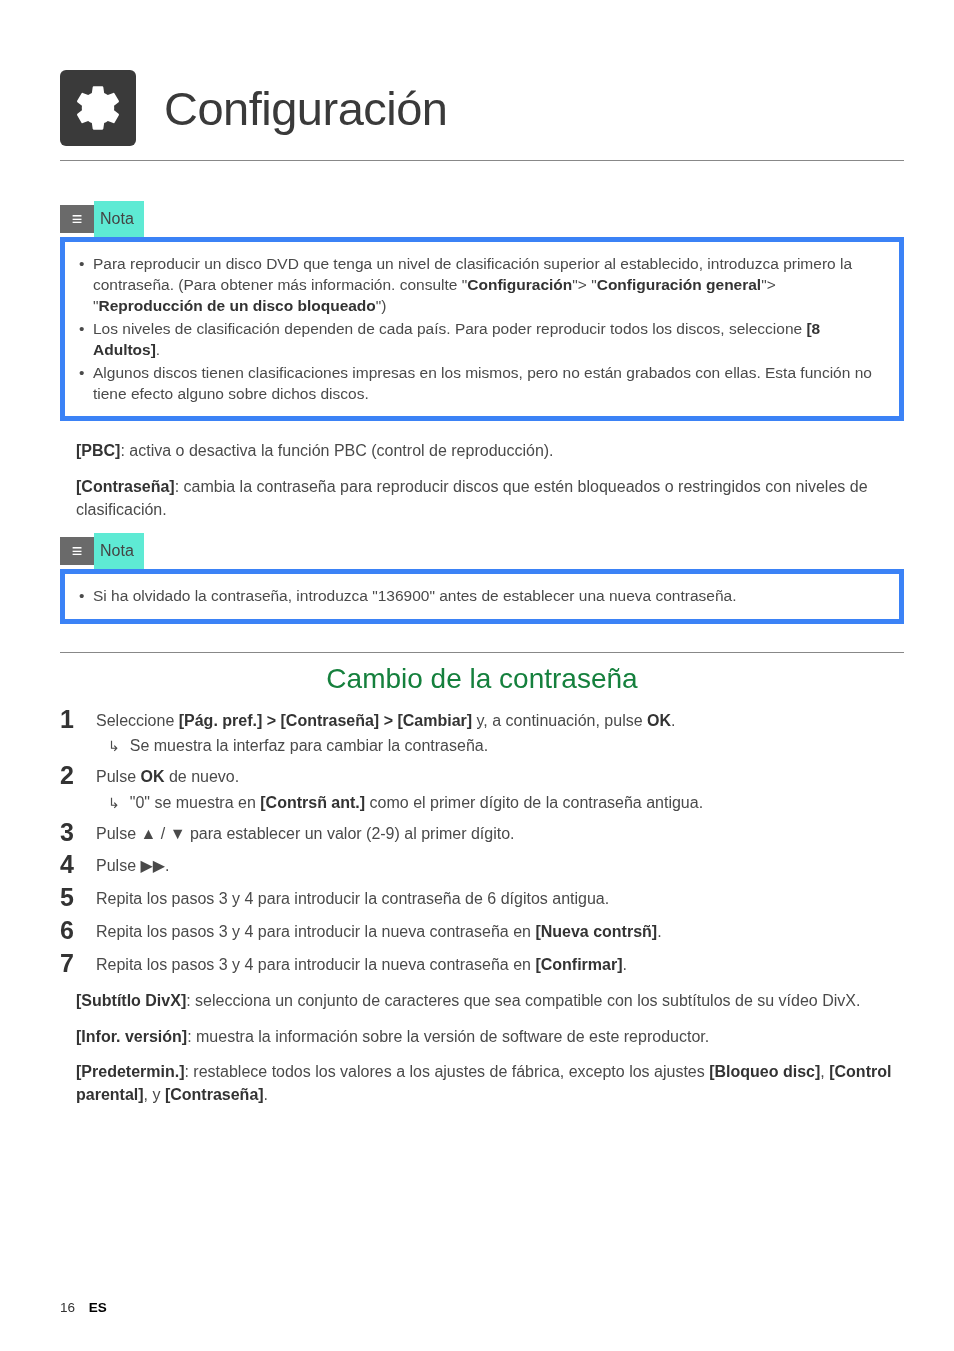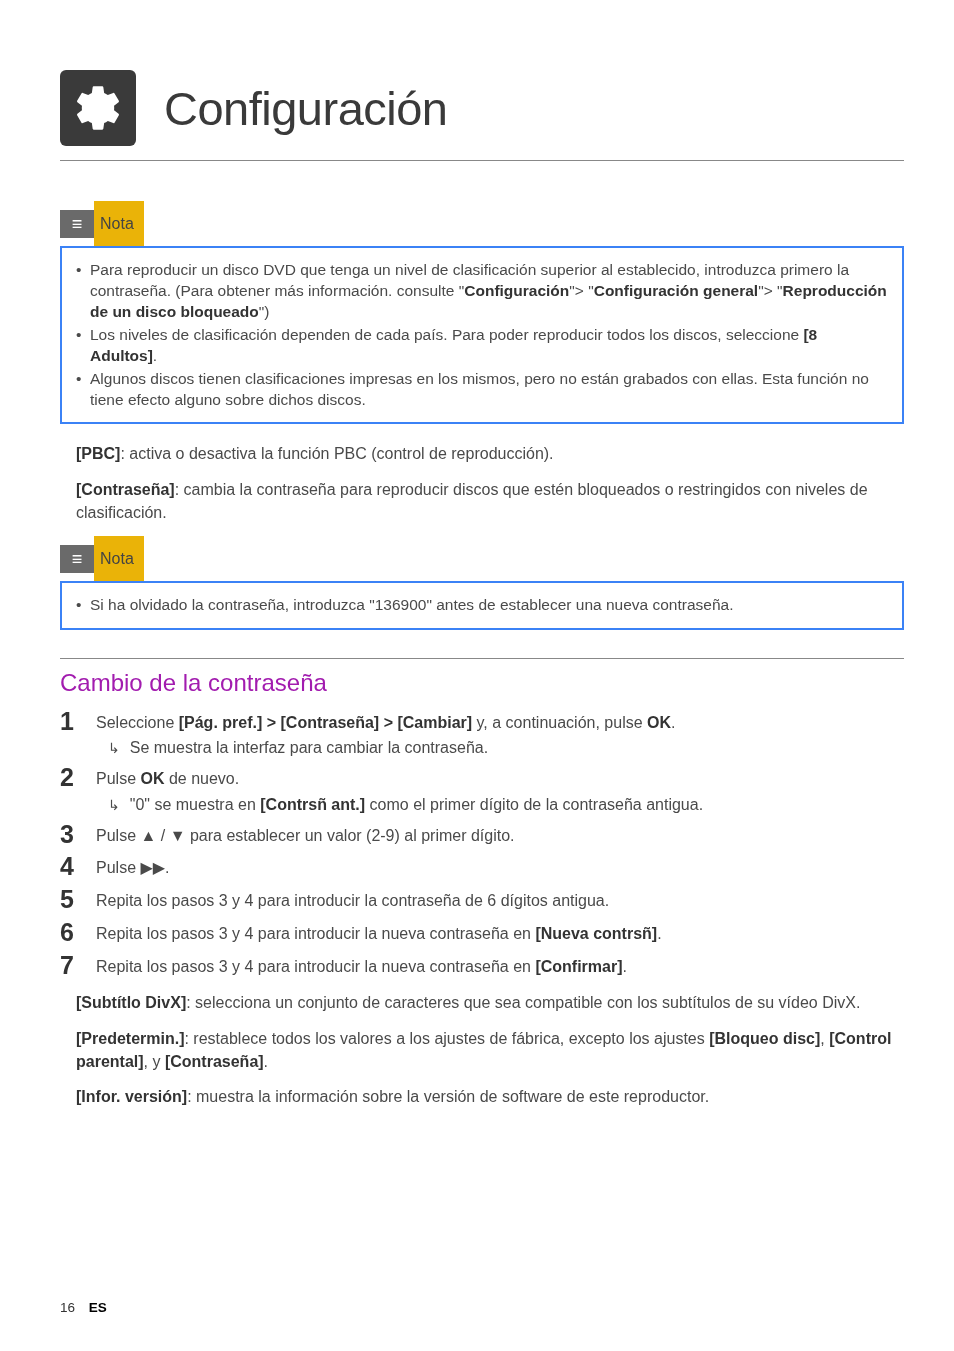--- a/index.html
+++ b/index.html
@@ -9,31 +9,31 @@
   .header-row { display: flex; align-items: center; gap: 28px; margin-bottom: 10px; }
   .gear-badge { width: 76px; height: 76px; background: #3a3a3a; border-radius: 6px; display: flex; align-items: center; justify-content: center; }
   .gear-badge svg { width: 52px; height: 52px; fill: #fff; }
   h1.title { font-size: 47px; font-weight: 400; color: #3a3a3a; letter-spacing: -0.5px; }
   .title-rule { border: none; border-top: 1.5px solid #888; margin-top: 14px; margin-bottom: 40px; }
 
   .note-block { margin-bottom: 18px; }
   .note-head { display: flex; align-items: center; gap: 0; }
   .note-icon { width: 34px; height: 28px; background: #6a6a6a; display: flex; align-items: center; justify-content: center; }
   .note-icon span { color: #fff; font-size: 18px; font-weight: bold; line-height: 1; }
-  .note-label { background: #eab308; height: 45px; padding: 0 10px 0 6px; display: flex; align-items: center; font-size: 16px; color: #444; }
-  .note-body { border: 2px solid #3b82f6; padding: 10px 14px; font-size: 15.5px; line-height: 1.35; }
+  .note-label { background: #5eead4; height: 36px; padding: 0 10px 0 6px; display: flex; align-items: center; font-size: 16px; color: #444; }
+  .note-body { border: 5px solid #3b82f6; padding: 10px 14px; font-size: 15.5px; line-height: 1.35; }
   .note-body ul { list-style: none; }
   .note-body li { position: relative; padding-left: 14px; margin: 2px 0; }
   .note-body li::before { content: "•"; position: absolute; left: 0; top: 0; }
 
   .para { font-size: 16px; line-height: 1.45; margin: 12px 0; padding-left: 16px; }
   b, .bold { font-weight: 700; color: #333; }
 
   .section-rule { border: none; border-top: 1.5px solid #888; margin-top: 28px; }
-  h2.sub { font-size: 24px; font-weight: 400; color: #a21caf; margin-top: 10px; margin-bottom: 10px; }
+  h2.sub { font-size: 28px; font-weight: 400; color: #15803d; margin-top: 10px; margin-bottom: 10px; text-align: center; }
 
   ol.steps { list-style: none; counter-reset: step; }
   ol.steps > li { display: flex; align-items: flex-start; margin: 4px 0; }
   ol.steps > li .num { font-size: 25px; font-weight: 700; color: #333; width: 36px; flex: 0 0 36px; line-height: 1.15; }
   ol.steps > li .body { flex: 1; font-size: 16px; line-height: 1.45; padding-top: 4px; }
   .sub-result { display: flex; align-items: flex-start; gap: 10px; padding-left: 12px; margin-top: 2px; }
   .sub-result .arrow { font-size: 14px; padding-top: 2px; }
   .tri { font-family: Arial, sans-serif; }
 
   .footer { position: absolute; bottom: 36px; left: 60px; font-size: 13.5px; }
@@ -145,24 +145,24 @@
     <li>
       <div class="num">7</div>
       <div class="body"><span>Repita los pasos 3 y 4 para introducir la nueva contraseña en </span><b>[Confirmar]</b><span>.</span></div>
     </li>
   </ol>
 
   <p class="para">
     <b>[Subtítlo DivX]</b><span>: selecciona un conjunto de caracteres que sea compatible con los subtítulos de su vídeo DivX.</span>
   </p>
   <p class="para">
-    <b>[Predetermin.]</b><span>: restablece todos los valores a los ajustes de fábrica, excepto los ajustes </span><b>[Bloqueo disc]</b><span>, </span><b>[Control parental]</b><span>, y </span><b>[Contraseña]</b><span>.</span>
+    <b>[Infor. versión]</b><span>: muestra la información sobre la versión de software de este reproductor.</span>
   </p>
   <p class="para">
-    <b>[Infor. versión]</b><span>: muestra la información sobre la versión de software de este reproductor.</span>
+    <b>[Predetermin.]</b><span>: restablece todos los valores a los ajustes de fábrica, excepto los ajustes </span><b>[Bloqueo disc]</b><span>, </span><b>[Control parental]</b><span>, y </span><b>[Contraseña]</b><span>.</span>
   </p>
 
   <div class="footer">
     <span class="pn">16</span>
     <span class="lang">ES</span>
   </div>
 
 </div>
 
 </body></html>

